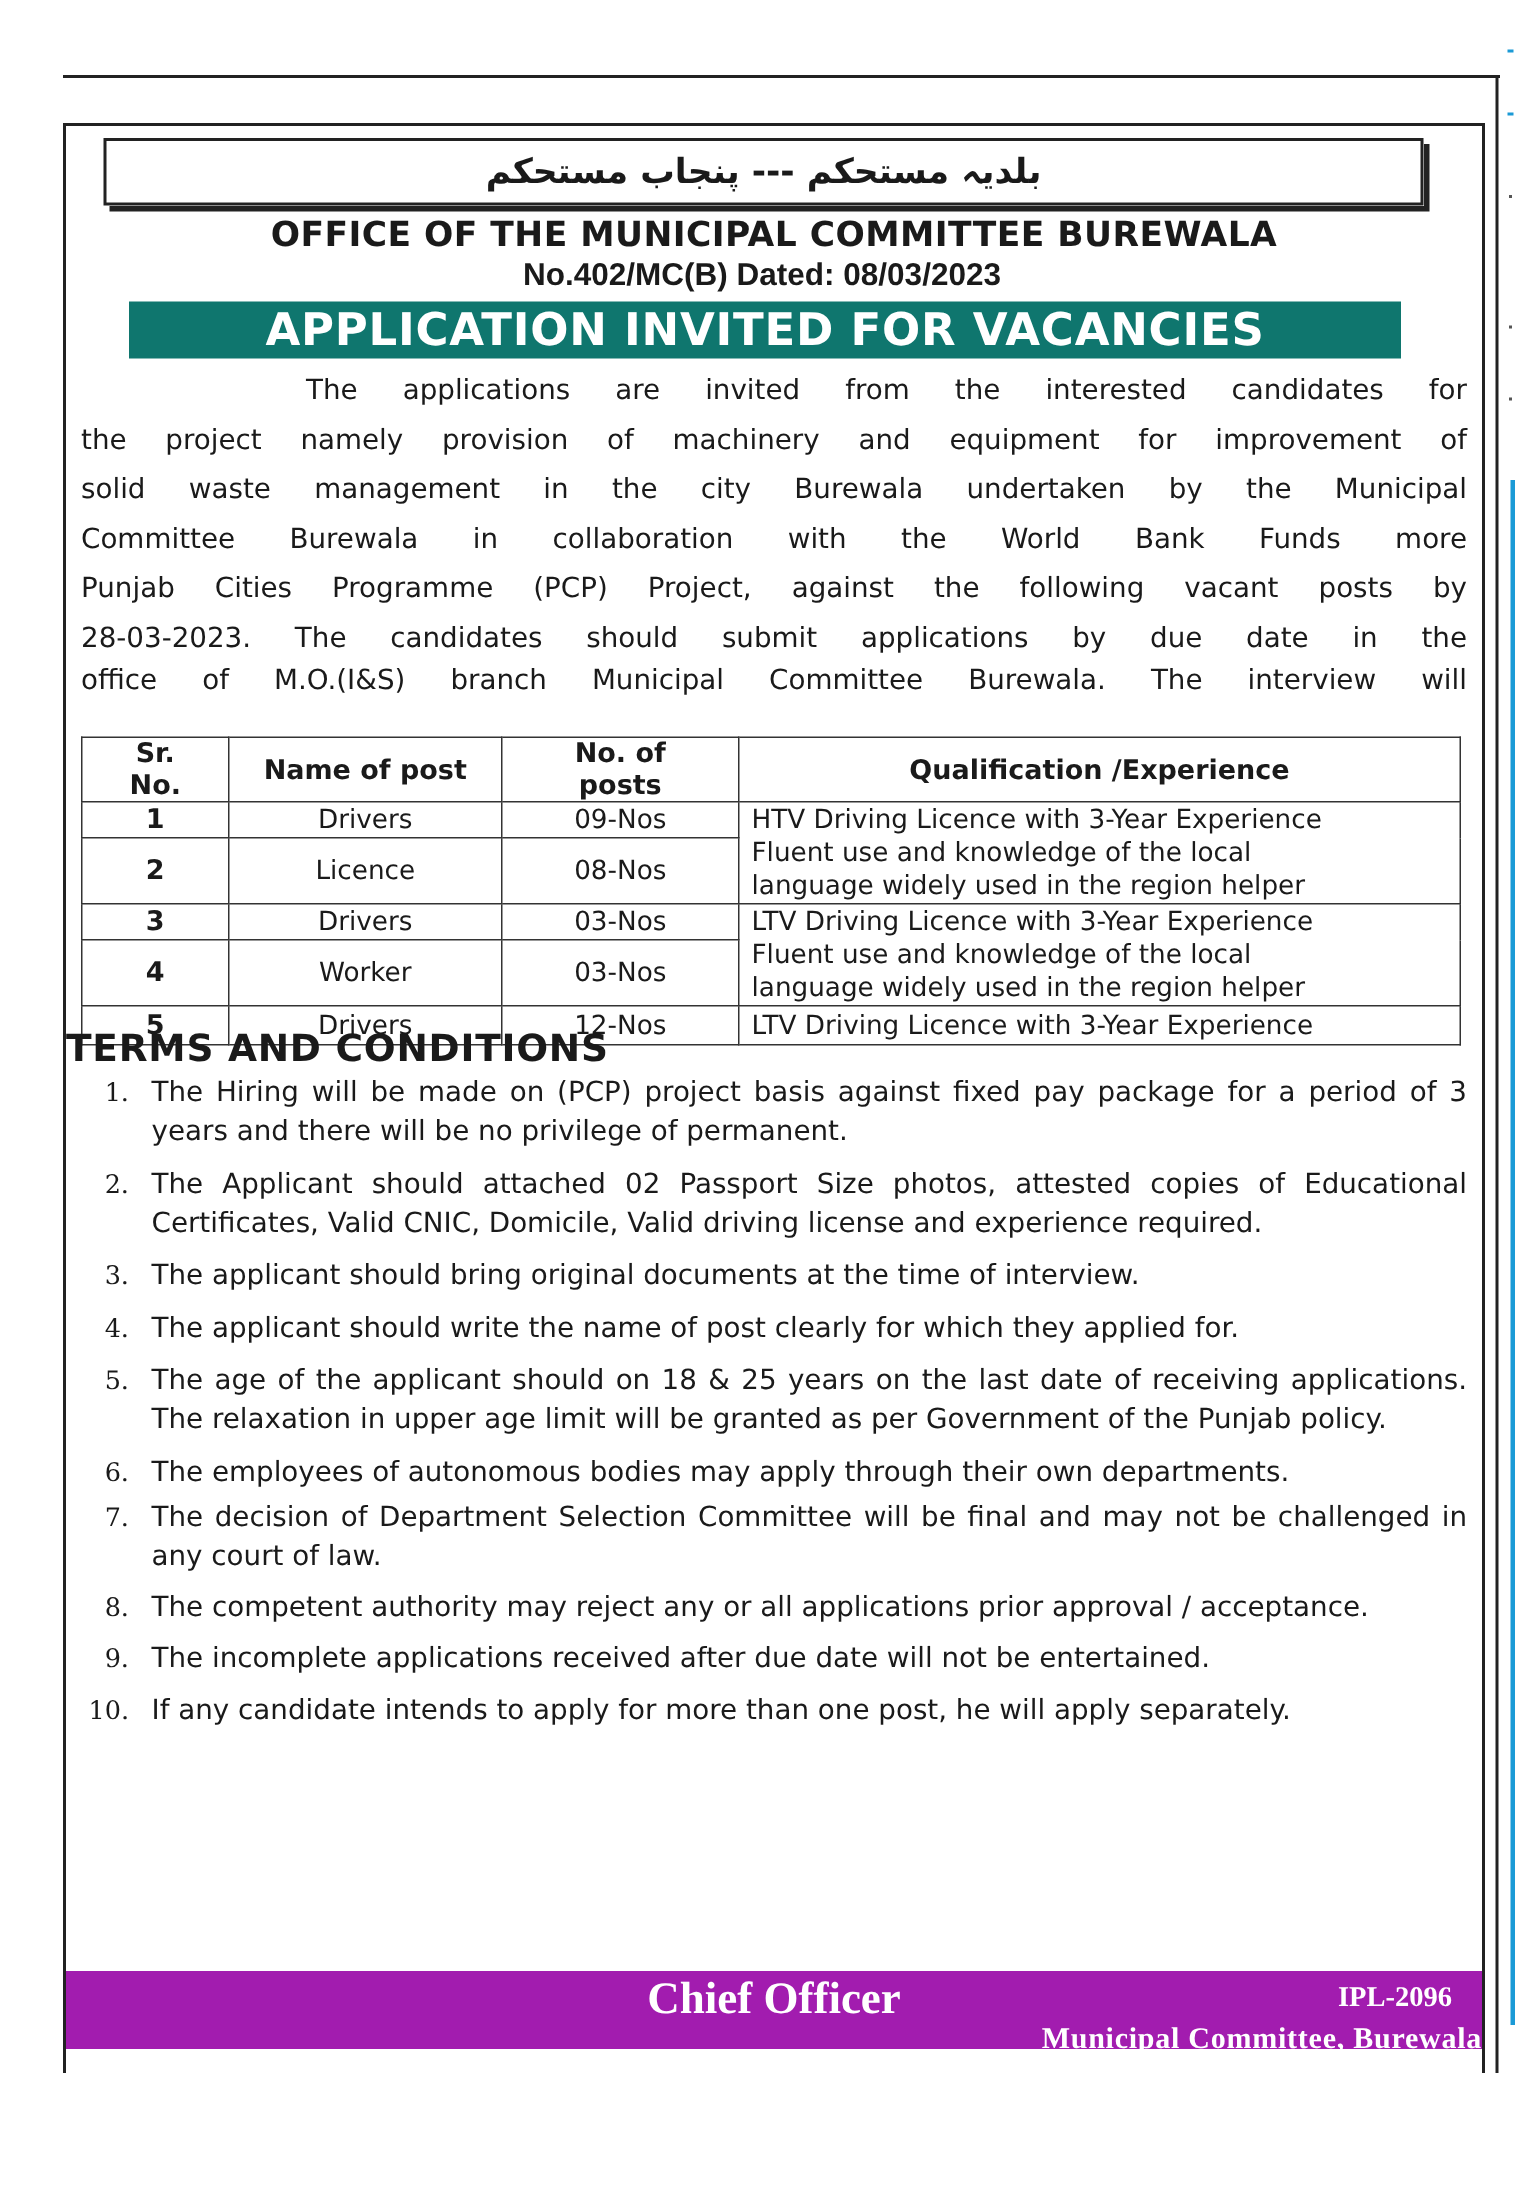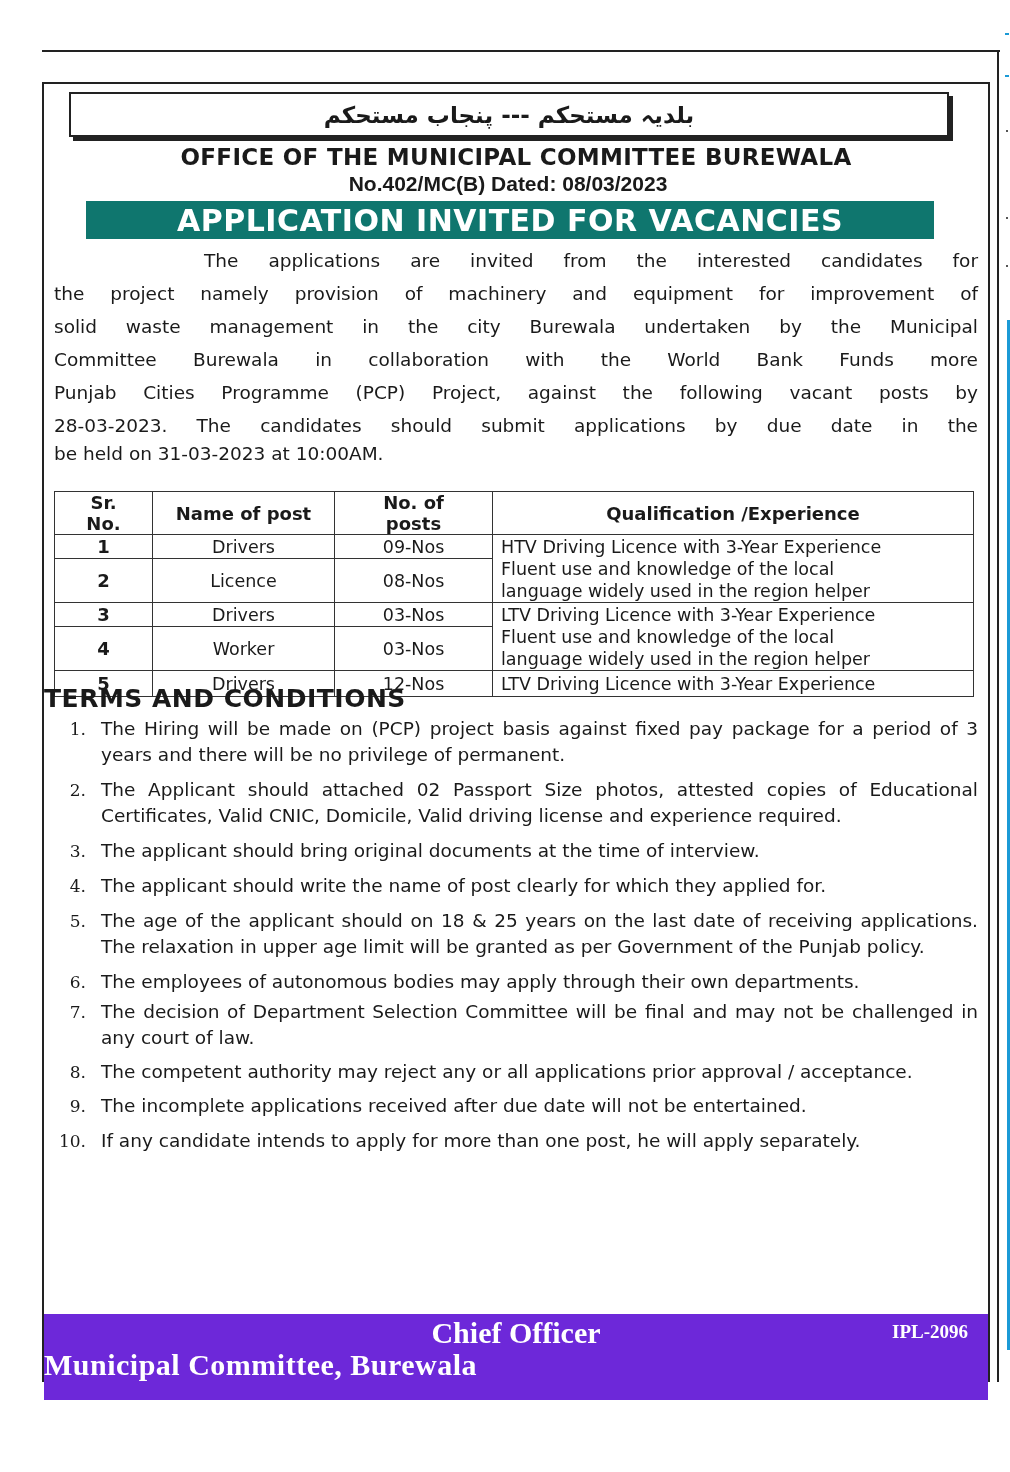--- a/index.html
+++ b/index.html
@@ -48,25 +48,25 @@
     font-family: "DejaVu Sans", sans-serif; font-weight: bold; font-size: 25px; letter-spacing: 0.5px; }
 
   .terms { position: absolute; left: 10px; top: 632px; width: 924px; list-style: none;
     font-family: "DejaVu Sans", sans-serif; font-size: 18.5px; }
   .terms li { position: relative; padding-left: 47px; line-height: 26px; text-align: justify; }
   .terms li .num { position: absolute; left: 0; top: 0; width: 40px; text-align: right;
     font-family: "DejaVu Serif", serif; font-size: 17px; padding-right: 8px; }
   .terms li .txt { display: block; }
 
   
-  .footer { position: absolute; left: 0; top: 1230px; width: 944px; height: 86px; background: #6d28d9; color: #fff;
+  .footer { position: absolute; left: 0; top: 1230px; width: 944px; height: 52px; background: #a21caf; color: #fff;
     font-family: "Liberation Serif", serif; font-weight: bold; }
   .footer .co { position: absolute; left: 0; width: 944px; top: 2px; text-align: center; font-size: 30px; }
   .footer .ipl { position: absolute; right: 20px; top: 7px; font-size: 19px; }
-  .footer .mc { position: absolute; left: 0; width: 944px; top: 34px; text-align: left; font-size: 30px; letter-spacing: 0.5px; }
+  .footer .mc { position: absolute; left: 0; width: 944px; top: 34px; text-align: right; font-size: 20px; letter-spacing: 0.5px; }
 </style>
 </head>
 <body>
 
 <div class="outer-top"></div>
 <div class="outer-right"></div>
 <div class="blue-line"></div>
 <div class="blue-tick" style="top:33px"></div>
 <div class="blue-tick" style="top:75px"></div>
 <div class="dark-tick" style="top:130px"></div>
@@ -83,21 +83,21 @@
   <div class="ref-line">No.402/MC(B)  Dated: 08/03/2023</div>
   <div class="banner">APPLICATION INVITED FOR VACANCIES</div>
 
   <div class="intro">
     <p class="indent">The applications are invited from the interested candidates for</p>
     <p>the project namely provision of machinery and equipment for improvement of</p>
     <p>solid waste management in the city Burewala undertaken by the Municipal</p>
     <p>Committee Burewala in collaboration with the World Bank Funds more</p>
     <p>Punjab Cities Programme (PCP) Project, against the following vacant posts by</p>
     <p class="tight" style="line-height:33px">28-03-2023. The candidates should submit applications by due date in the</p>
-    <p class="tight last-line">be held on 31-03-2023 at 10:00AM.</p>
+    <p class="tight">office of M.O.(I&amp;S) branch Municipal Committee Burewala. The interview will</p>
   </div>
 
   <table class="vtable">
     <colgroup>
       <col style="width:98px">
         <col style="width:182px">
         <col style="width:158px">
         <col>
     </colgroup>
     <thead>

